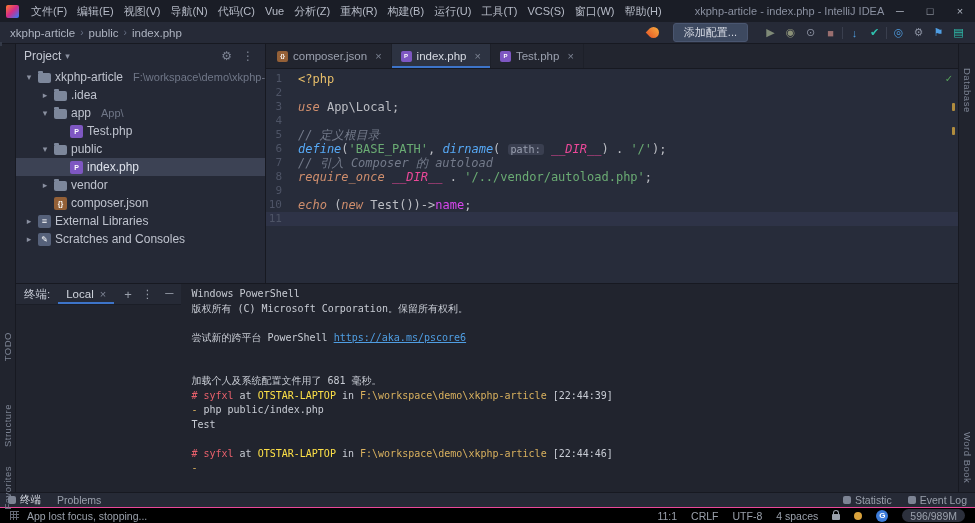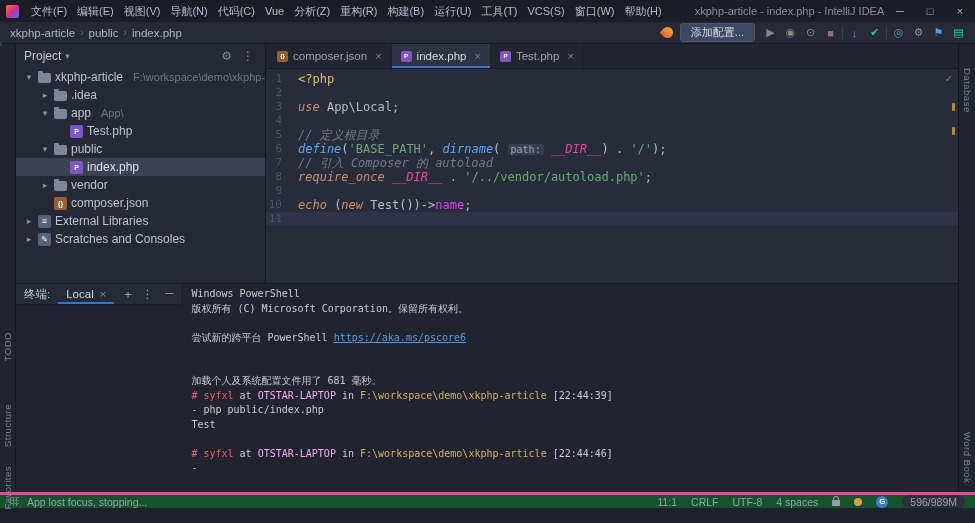--- a/index.html
+++ b/index.html
@@ -20,21 +20,21 @@
   .menubar { display: flex; align-items: center; }
   .menu-item { padding: 2px 5px; white-space: nowrap; }
   .title-text { margin-left: 28px; color: #8a90a0; white-space: nowrap; }
   .win-controls { margin-left: auto; display: flex; height: 100%; }
   .win-btn { width: 30px; display: flex; align-items: center; justify-content: center; color: #aeb4c0; font-size: 11px; }
 
   
   .navbar { height: 22px; background: #262a37; border-bottom: 1px solid #171921; display: flex; align-items: center; padding: 0 8px; font-size: 11.5px; flex: none; }
   .crumb { color: #adb3c0; padding: 0 2px; white-space: nowrap; }
   .crumb-sep { color: #677084; padding: 0 3px; font-size: 10px; }
-  .nav-right { margin-left: auto; display: flex; align-items: center; gap: 7px; }
+  .nav-right { margin-left: auto; display: flex; align-items: center; gap: 14px; }
   .rocket { width: 11px; height: 11px; border-radius: 50% 50% 50% 0; transform: rotate(45deg);
             background: linear-gradient(#f7a23b,#e8632a); flex: none; }
   .add-config { background: #3d4960; border: 1px solid #4a5670; border-radius: 3px; color: #d7dbe4;
                 font-size: 11px; padding: 1px 10px; font-family: inherit; white-space: nowrap; }
   .tbi { width: 17px; height: 17px; display: flex; align-items: center; justify-content: center; font-size: 11px; }
   .tbi-play { color: #7f8a77; } .tbi-debug { color: #8a9077; } .tbi-profiler { color: #8a90a0; }
   .tbi-stop { color: #9a6f6f; } .tbi-vcs-update { color: #4f9ee3; } .tbi-vcs-commit { color: #2fbfad; }
   .tbi-search-everywhere { color: #4f9ee3; } .tbi-settings { color: #8a90a0; }
   .tbi-bookmark { color: #4f9ee3; } .tbi-layout { color: #2fbfad; }
   .tb-sep { width: 1px; height: 12px; background: #3a3f4e; }
@@ -105,31 +105,31 @@
   .terminal-header { height: 21px; display: flex; align-items: center; padding: 0 8px; font-size: 11.5px; color: #aeb4c0; background: #262a36; border-bottom: 1px solid #1b1e27; flex: none; }
   .term-title { color: #c3c7d2; margin-right: 8px; }
   .term-tab { display: flex; align-items: center; gap: 6px; padding: 0 8px; height: 100%; box-shadow: inset 0 -2px 0 #3d74c9; color: #d0d4dd; }
   .term-tab-close { color: #7d8494; font-size: 11px; }
   .term-plus { padding: 0 10px; color: #9aa0ac; font-size: 13px; }
   .term-actions { margin-left: auto; display: flex; gap: 12px; color: #9aa0ac; }
   .terminal-body { flex: 1; padding: 3px 10px 0; font-family: "DejaVu Sans Mono", "Liberation Mono", monospace; font-size: 10px; line-height: 14.5px; white-space: pre; overflow: hidden; }
   .t-plain { color: #c8ccd4; }
   .t-link { color: #4f9ee3; text-decoration: underline; }
   .t-red { color: #e8606c; }
-  .t-teal { color: #f0abfc; }
+  .t-teal { color: #fde047; }
   .t-yellow { color: #d8b05e; }
 
   
   .bottom-bar { height: 15px; background: #262a36; border-top: 1px solid #171921; display: flex; align-items: center; font-size: 10.5px; color: #9aa0ac; padding: 0 8px; gap: 16px; flex: none; }
   .bb-item { display: flex; gap: 4px; align-items: center; white-space: nowrap; }
   .bb-item.active { color: #d6dae3; }
   .bb-icon { width: 8px; height: 8px; background: #7d8494; border-radius: 2px; flex: none; }
   .bb-right { margin-left: auto; display: flex; gap: 16px; }
 
-  .statusbar { height: 16px; background: #14532d; border-top: 3px solid #ec4899; display: flex; align-items: center; font-size: 10.5px; color: #9aa0ab; padding: 0 10px; flex: none; }
+  .statusbar { height: 16px; background: #000000; border-top: 1px solid #ec4899; display: flex; align-items: center; font-size: 10.5px; color: #9aa0ab; padding: 0 10px; flex: none; }
   .sb-grid { width: 9px; height: 9px; flex: none; margin-right: 8px;
              background: linear-gradient(#7d8494 1px, transparent 1px), linear-gradient(90deg,#7d8494 1px, transparent 1px);
              background-size: 3px 3px; opacity: .8; }
   .sb-right { margin-left: auto; display: flex; align-items: center; gap: 14px; }
   .lock { width: 8px; height: 6px; background: #9aa0ab; border-radius: 1px; position: relative; margin-top: 3px; }
   .lock::before { content: ''; position: absolute; top: -4px; left: 1px; width: 4px; height: 4px; border: 1.5px solid #9aa0ab; border-bottom: none; border-radius: 3px 3px 0 0; }
   .notif-dot { width: 8px; height: 8px; border-radius: 50%; background: #d9a23c; }
   .g-badge { width: 12px; height: 12px; border-radius: 50%; background: #3c7bd9; color: #fff; font-size: 8px; font-weight: bold; display: flex; align-items: center; justify-content: center; }
   .mem { background: #2c303c; border-radius: 7px; padding: 0 8px; height: 13px; display: flex; align-items: center; text-align: center; }
 </style>
@@ -318,20 +318,39 @@
         </div>
         <div class="terminal-body" id="terminal-body"><div class="term-line"><span class="t-plain">Windows PowerShell</span></div><div class="term-line"><span class="t-plain">版权所有 (C) Microsoft Corporation。保留所有权利。</span></div><div class="term-line">&nbsp;</div><div class="term-line"><span class="t-plain">尝试新的跨平台 PowerShell </span><span class="t-link">https://aka.ms/pscore6</span></div><div class="term-line">&nbsp;</div><div class="term-line">&nbsp;</div><div class="term-line"><span class="t-plain">加载个人及系统配置文件用了 681 毫秒。</span></div><div class="term-line"><span class="t-red"># </span><span class="t-red">syfxl</span><span class="t-plain"> at </span><span class="t-teal">OTSTAR-LAPTOP</span><span class="t-plain"> in </span><span class="t-yellow">F:\workspace\demo\xkphp-article</span><span class="t-plain"> [22:44:39]</span></div><div class="term-line"><span class="t-yellow">- </span><span class="t-plain">php public/index.php</span></div><div class="term-line"><span class="t-plain">Test</span></div><div class="term-line">&nbsp;</div><div class="term-line"><span class="t-red"># </span><span class="t-red">syfxl</span><span class="t-plain"> at </span><span class="t-teal">OTSTAR-LAPTOP</span><span class="t-plain"> in </span><span class="t-yellow">F:\workspace\demo\xkphp-article</span><span class="t-plain"> [22:44:46]</span></div><div class="term-line"><span class="t-yellow">-</span></div></div>
       </div>
     </div>
 
     <div class="stripe right" id="stripe-right">
       <span class="stripe-icon"></span>
     <span class="vlabel" style="top: 24px;">Database</span><span class="vlabel" style="top: 388px;">Word Book</span></div>
   </div>
 
+  <div class="bottom-bar" id="bottom-bar">
+      <span class="bb-item active">
+        <span class="bb-icon"></span>
+        <span>终端</span>
+      </span>
+      <span class="bb-item">
+        <span>Problems</span>
+      </span>
+      <span class="bb-right">
+        <span class="bb-item">
+          <span class="bb-icon"></span>
+          <span>Statistic</span>
+        </span>
+        <span class="bb-item">
+          <span class="bb-icon"></span>
+          <span>Event Log</span>
+        </span>
+      </span>
+    </div>
 
   <div class="statusbar">
     <span class="sb-grid"></span>
     <span class="sb-msg">App lost focus, stopping...</span>
     <span class="sb-right">
       <span>11:1</span>
       <span>CRLF</span>
       <span>UTF-8</span>
       <span>4 spaces</span>
       <span class="lock"></span>

